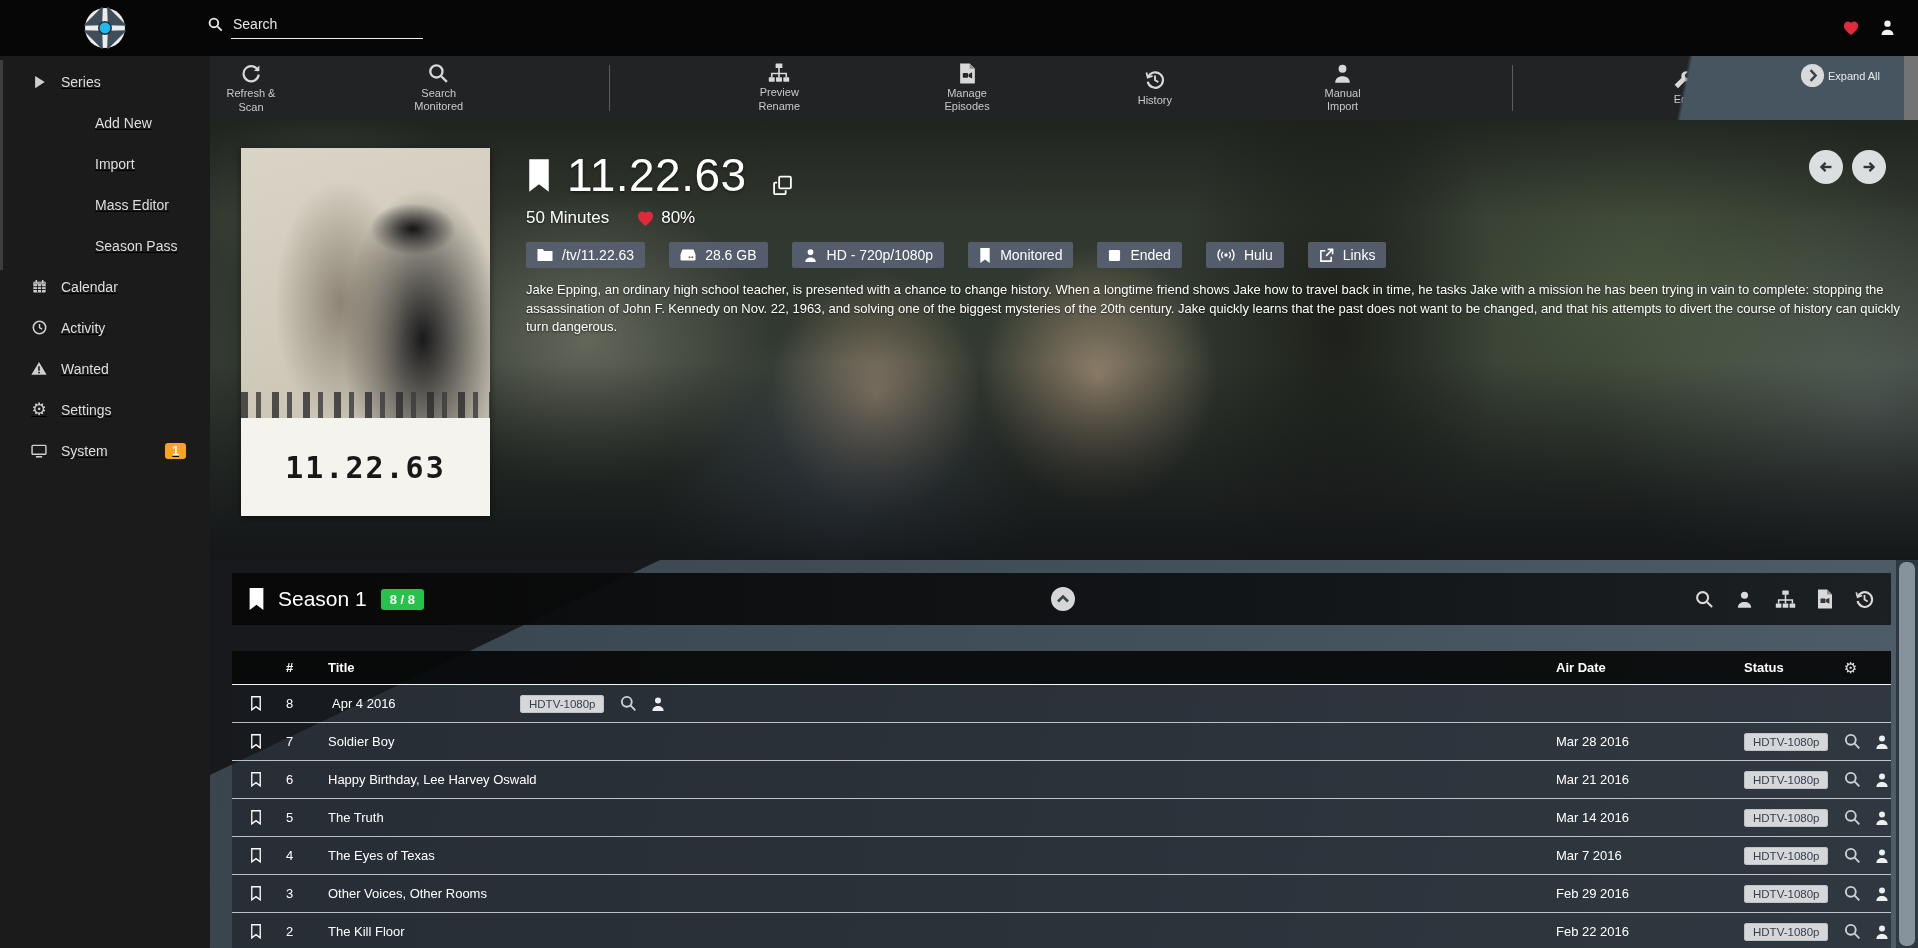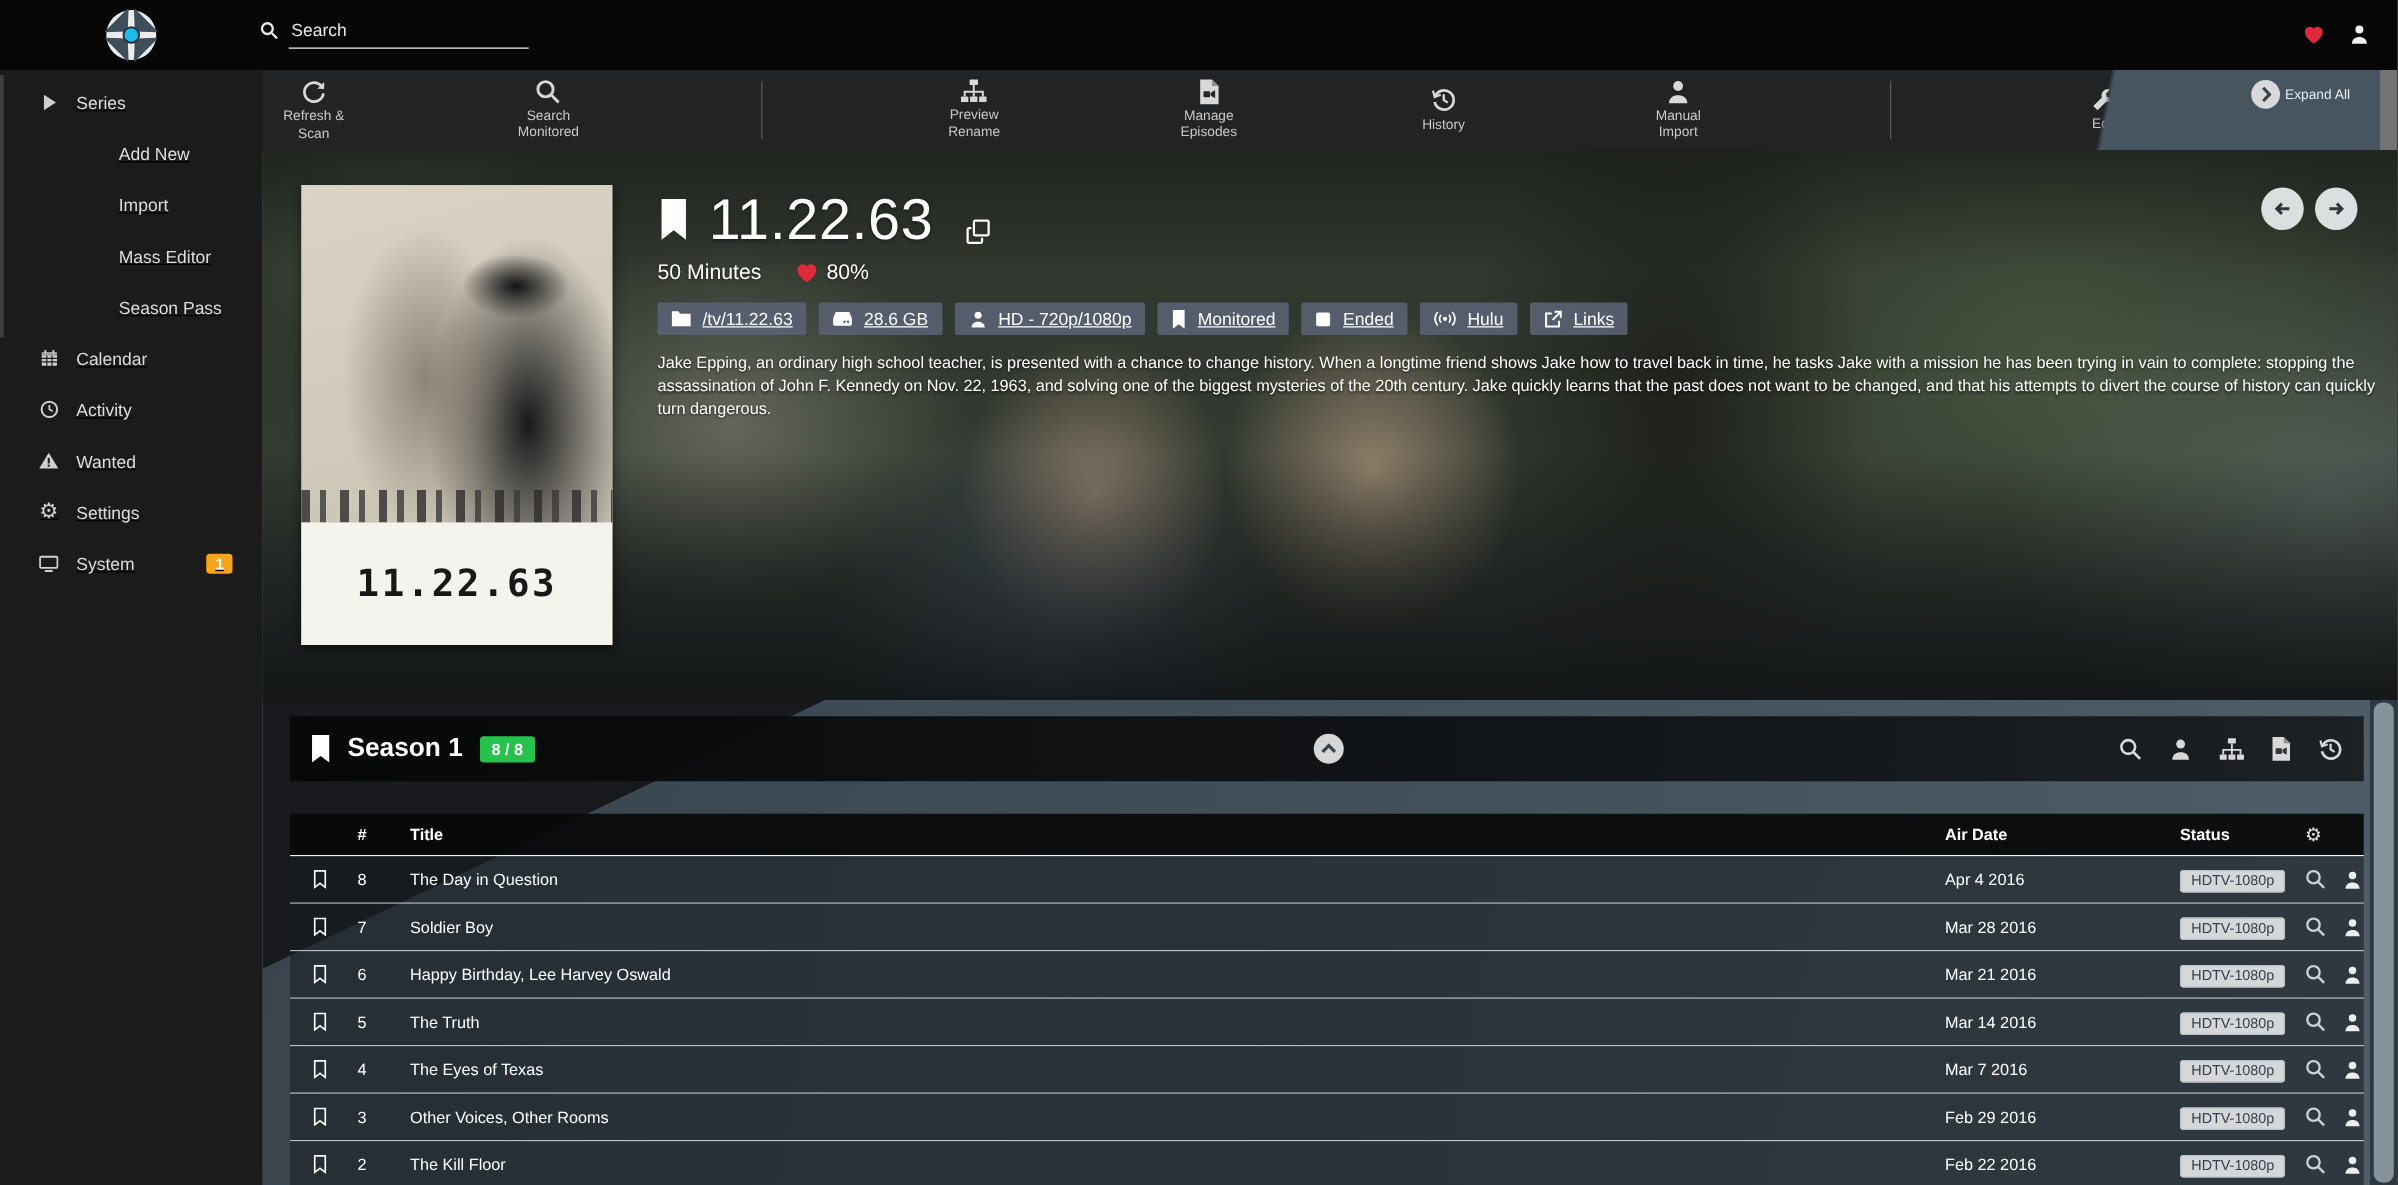--- a/index.html
+++ b/index.html
@@ -69,32 +69,32 @@
     background:repeating-linear-gradient(90deg,#2c2c2c 0 7px,transparent 7px 15px,#3a3a3a 15px 20px,transparent 20px 31px);}
   .poster .pbottom{position:absolute;left:0;bottom:0;width:100%;height:98px;background:#f5f3ed;display:flex;align-items:center;justify-content:center;}
   .poster .ptitle{font-family:"DejaVu Sans Mono",monospace;font-weight:bold;font-size:30px;letter-spacing:2px;color:#181818;}
 
   .details{position:absolute;left:526px;top:148px;width:1378px;z-index:10;color:#fff;}
   .title-row{display:flex;align-items:center;gap:15px;}
   .series-title{font-size:46px;font-weight:400;letter-spacing:.5px;margin:0;text-shadow:0 1px 3px rgba(0,0,0,.55);}
   .copy-ic{margin-left:10px;margin-top:20px;cursor:pointer;}
   .meta-row{display:flex;align-items:center;margin-top:6px;font-size:17px;text-shadow:0 1px 2px rgba(0,0,0,.6);}
   .meta-row .heart{margin-left:27px;margin-right:6px;}
-  .badges-row{display:flex;gap:10px;margin-top:14px;text-decoration:underline;}
+  .badges-row{display:flex;gap:24px;margin-top:14px;}
   .sbadge{display:flex;align-items:center;gap:9px;background:rgba(88,96,113,.93);color:#fff;
     font-size:14px;padding:5px 11px;border-radius:2px;white-space:nowrap;cursor:default;}
   .overview{margin-top:13px;font-size:13px;line-height:18.5px;color:#fff;text-shadow:0 1px 2px rgba(0,0,0,.65);}
   .nav-arrows{position:absolute;right:32px;top:150px;display:flex;gap:9px;z-index:12;}
   .circ-btn{width:34px;height:34px;border-radius:50%;background:#dcdfe0;display:flex;align-items:center;justify-content:center;cursor:pointer;}
 
   
   .seasonbar{position:absolute;left:232px;top:573px;width:1659px;height:52px;z-index:10;
     background:linear-gradient(90deg, rgba(8,8,8,.97) 0%, rgba(13,15,17,.88) 70%, rgba(16,18,20,.8) 100%);
     display:flex;align-items:center;padding:0 16px;box-sizing:border-box;color:#fff;}
-  .season-title{font-size:21px;font-weight:bold;margin-left:13px;}
+  .season-title{font-size:21px;font-weight:normal;margin-left:13px;}
   .count-badge{margin-left:14px;background:var(--accent_green,#27c24c);color:#fff;font-size:13px;font-weight:bold;padding:3px 9px;border-radius:3px;}
   .collapse-btn{position:absolute;left:818px;top:13px;cursor:pointer;}
   .season-icons{margin-left:auto;display:flex;gap:21px;align-items:center;}
   .season-icons .sic{cursor:pointer;}
 
   
   .eptable{position:absolute;left:232px;top:651px;width:1659px;z-index:10;color:#fff;}
   .thead{height:33px;display:flex;align-items:center;background:rgba(8,8,8,.92);border-bottom:1px solid #f5f5f5;font-size:13px;font-weight:bold;}
   .erow{height:37px;display:flex;align-items:center;background:rgba(24,27,33,.55);border-bottom:1px solid rgba(240,243,245,.75);font-size:13px;}
   .c-mon{width:48px;display:flex;justify-content:center;box-sizing:border-box;}
@@ -456,21 +456,20 @@
     </div>
     <div>
 
         <div class="erow">
           <div class="c-mon">
             <svg width="12" height="15" viewBox="0 0 12 16" fill="none" stroke="#fff" stroke-width="1.4" style="cursor:pointer">
               <path d="M1.5 .8h9v14l-4.5-3.4L1.5 14.8z"></path>
             </svg>
           </div>
           <div class="c-num">8</div>
-          <div class="c-title">The Day in Question</div>
           <div class="c-air">Apr 4 2016</div>
           <div class="c-status"><span class="chip">HDTV-1080p</span></div>
           <div class="c-act">
             <svg width="17" height="17" viewBox="0 0 20 20" fill="none" stroke="#ced2d5" stroke-width="2.2" style="cursor:pointer">
               <circle cx="8" cy="8" r="5.8"></circle>
               <line x1="12.6" y1="12.6" x2="18" y2="18"></line>
             </svg>
             <svg width="16" height="16" viewBox="0 0 16 16" fill="#eceeef" style="cursor:pointer">
               <circle cx="8" cy="4.4" r="3"></circle>
               <path d="M2.4 15c0-3.4 2.6-5 5.6-5s5.6 1.6 5.6 5z"></path>

